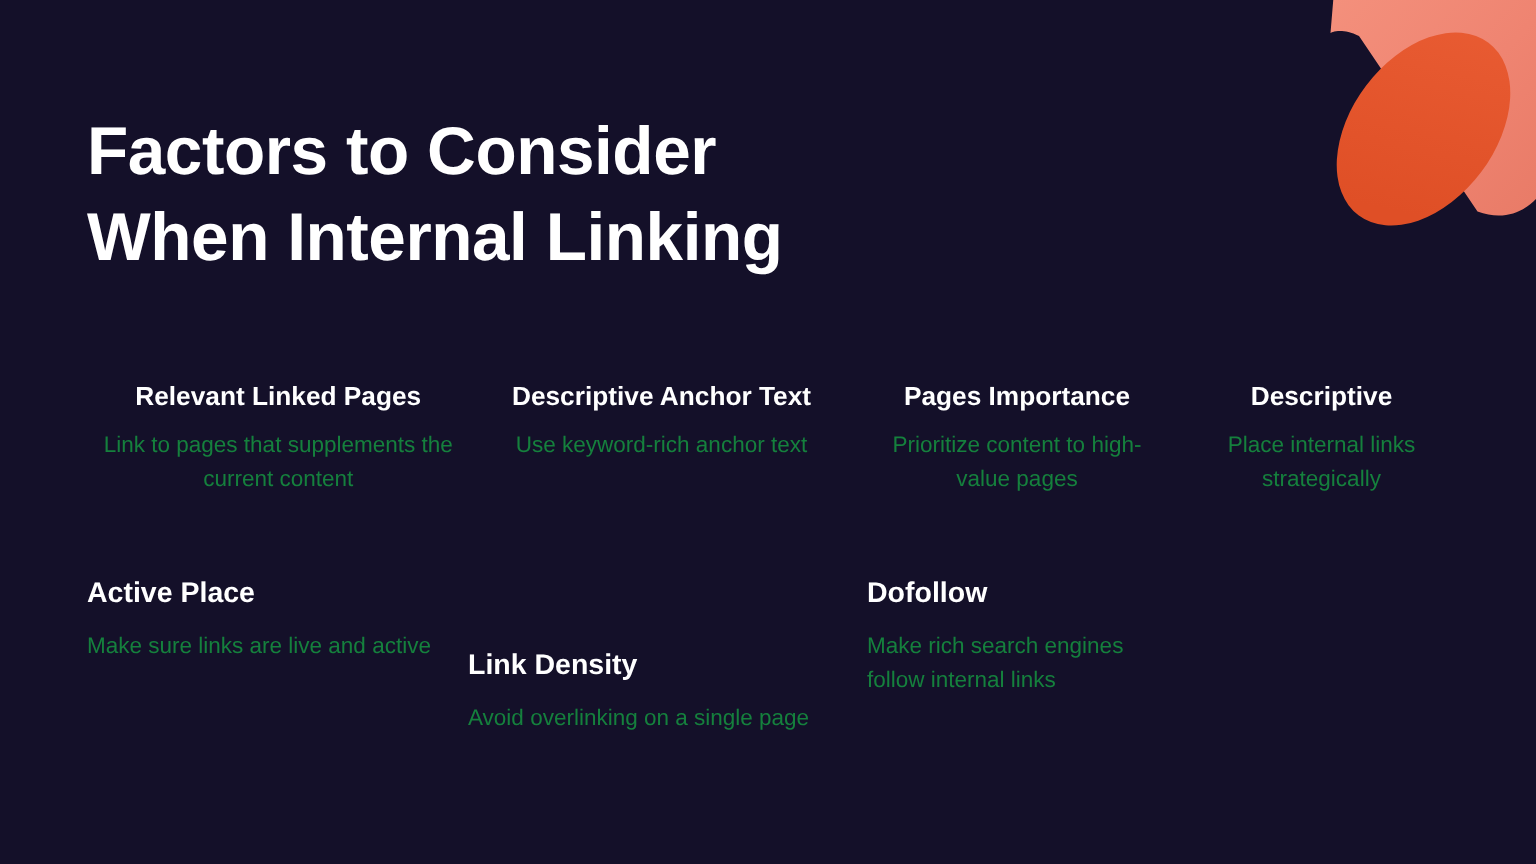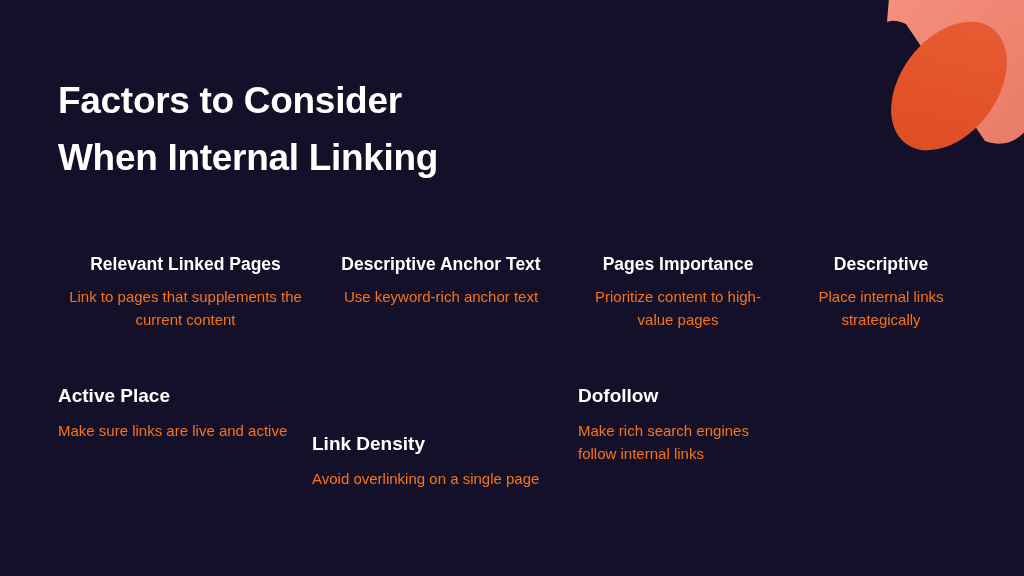--- a/index.html
+++ b/index.html
@@ -37,21 +37,21 @@
   }
   .cone-wrap svg { display:block; }
 
   
   .title {
     position:absolute;
     left:58px;
     top:72px;
     width:640px;
     color:#ffffff;
-    font-size:37px;
+    font-size:45px;
     line-height:57px;
     font-weight:bold;
     letter-spacing:-0.3px;
   }
   .title .line { display:block; white-space:nowrap; }
 
   
   .row { position:absolute; }
 
   .row-1 { left:0; top:253px; width:1024px; height:110px;text-align:center; }
@@ -63,21 +63,21 @@
     color:#ffffff;
     font-weight:bold;
     margin:0 0 12px 0;
     white-space:nowrap;
   }
 
   .row-1 .item h3 { font-size:17.5px; line-height:22px; }
   .row-2 .item h3 { font-size:19px;   line-height:24px; }
 
   .item p {
-    color:#f97316;
+    color:#15803d;
     font-size:15px;
     line-height:23px;
     font-weight:normal;
   }
 
   
   .r1-c1 { left:63px;  width:245px; }
   .r1-c2 { left:316px; width:250px; }
   .r1-c3 { left:583px; width:190px; }
   .r1-c4 { left:786px; width:190px; }

